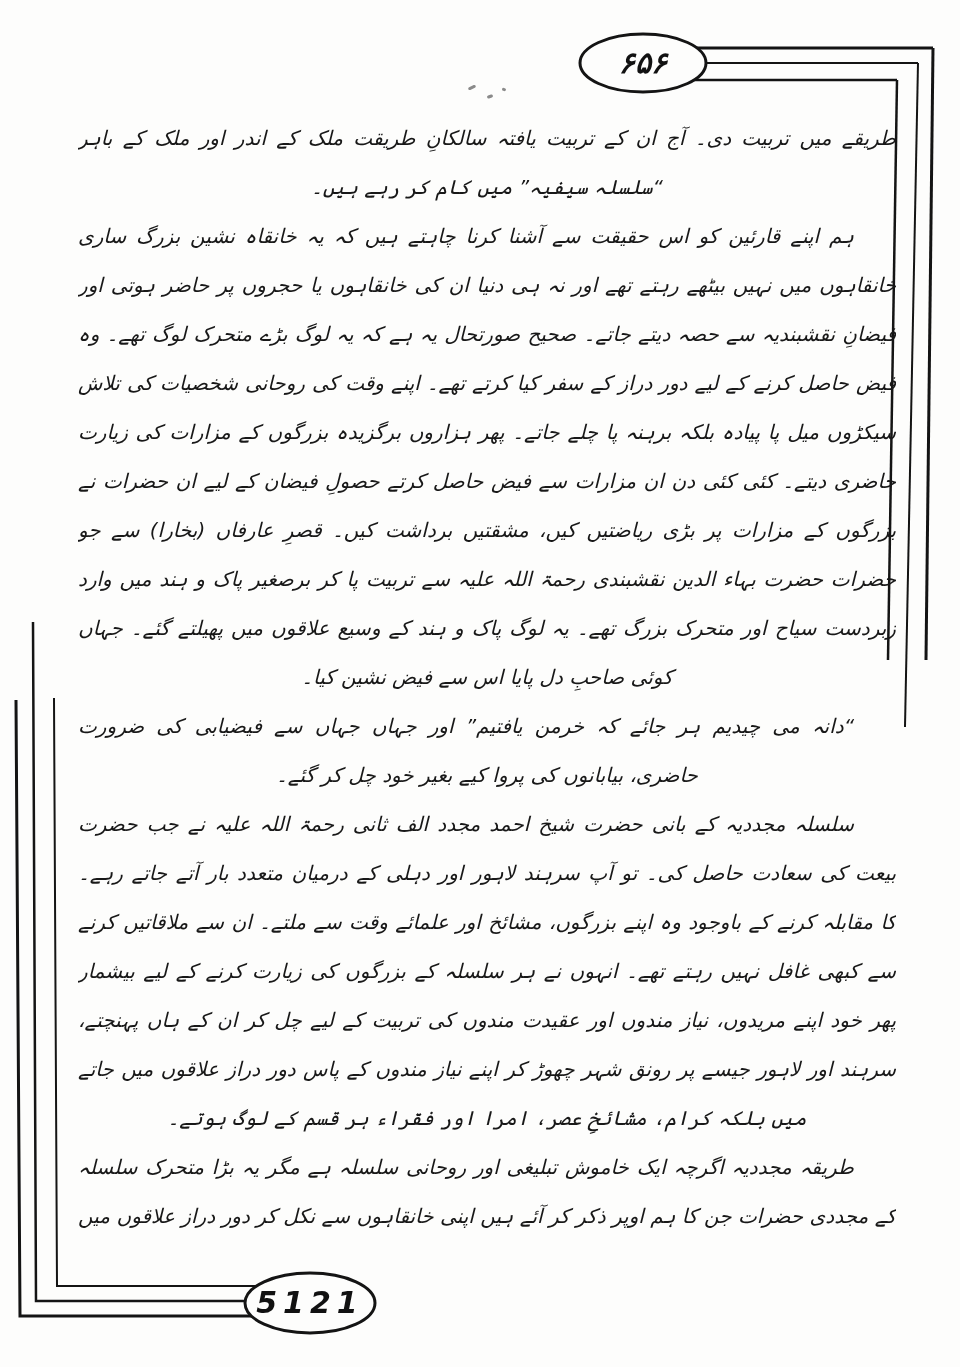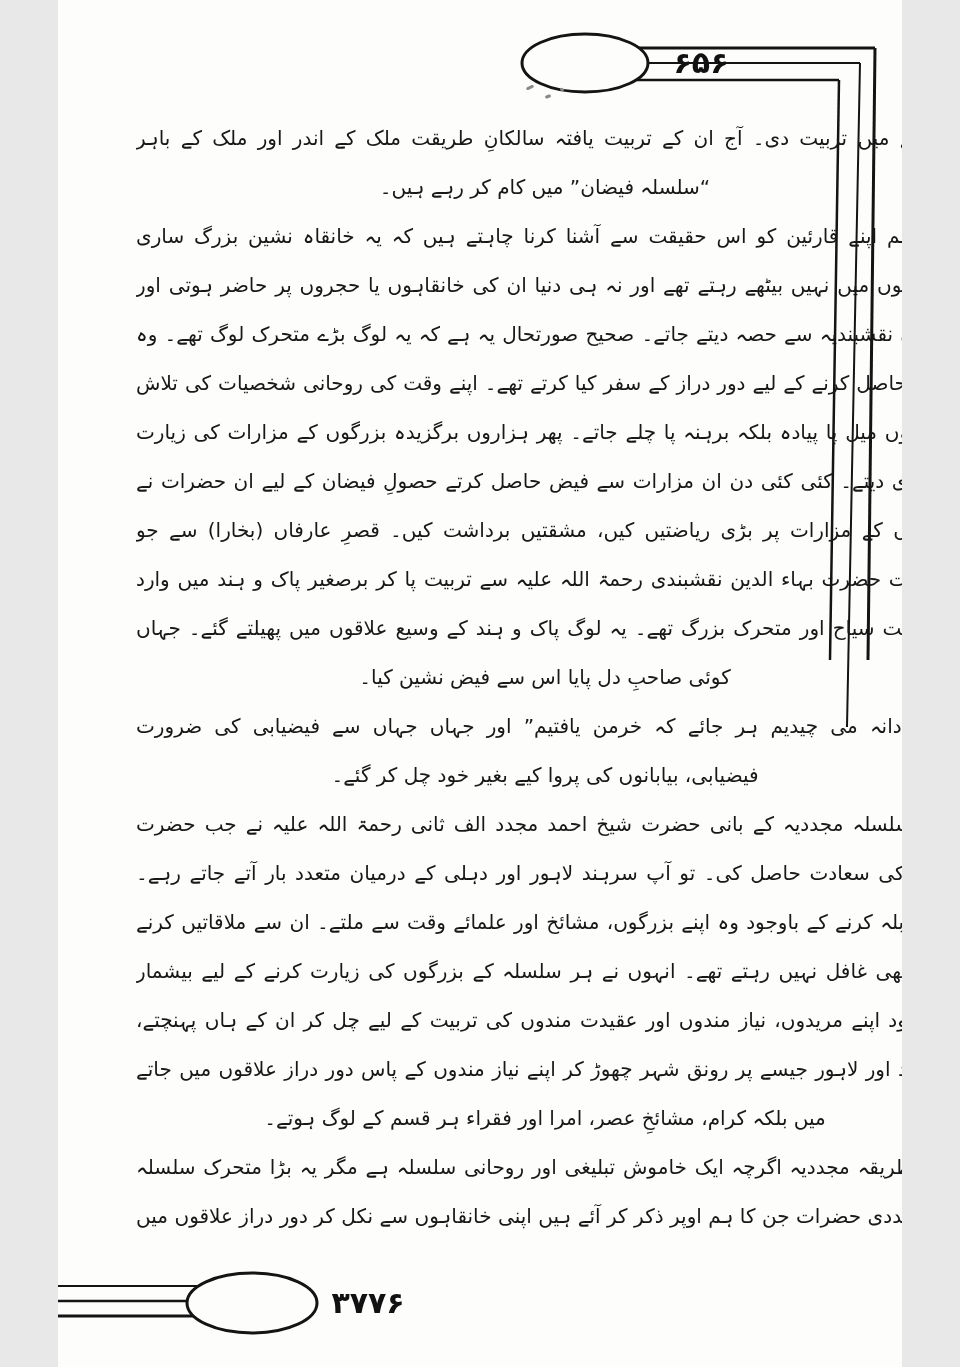--- a/index.html
+++ b/index.html
@@ -1,25 +1,26 @@
 <!DOCTYPE html>
 <html lang="ur" dir="rtl"><head>
 <meta charset="utf-8">
 <style>
   * { margin: 0; padding: 0; box-sizing: border-box; }
   html, body { background: #e8e8e8; }
   .page {
     position: relative;
-    width: 844px;
+    width: 960px;
     height: 1367px;
     margin: 0 auto;
     background: #fdfdfc;
     overflow: hidden;
     font-family: "DejaVu Sans", sans-serif;
     color: #161616;
+    font-style: italic;
   }
   .border-svg {
     position: absolute;
     inset: 0;
     width: 960px;
     height: 1367px;
   }
   .page-number {
     position: absolute;
     text-align: center;
@@ -80,37 +81,37 @@
 
     <ellipse cx="643" cy="63" rx="63" ry="29" fill="#fdfdfc" stroke="#141414" stroke-width="3"></ellipse>
     <ellipse cx="310" cy="1303" rx="65" ry="30" fill="#fdfdfc" stroke="#141414" stroke-width="3"></ellipse>
   </svg>
 
   <div class="speck s1"></div>
   <div class="speck s2"></div>
   <div class="speck s3"></div>
 
   <div class="page-number top">۶۵۶</div>
-  <div class="page-number bottom">۳۷۷۶</div>
+  <div class="page-number bottom">5121</div>
 
   <div class="text-block">
     <div class="line justify">طریقے میں تربیت دی۔ آج ان کے تربیت یافتہ سالکانِ طریقت ملک کے اندر اور ملک کے باہر</div>
-    <div class="line center">“سلسلہ فیضان” میں کام کر رہے ہیں۔</div>
+    <div class="line center">“سلسلہ سیفیہ” میں کام کر رہے ہیں۔</div>
     <div class="line justify indent">ہم اپنے قارئین کو اس حقیقت سے آشنا کرنا چاہتے ہیں کہ یہ خانقاہ نشین بزرگ ساری زندگی اپنی</div>
     <div class="line justify">خانقاہوں میں نہیں بیٹھے رہتے تھے اور نہ ہی دنیا ان کی خانقاہوں یا حجروں پر حاضر ہوتی اور انہیں وہ</div>
     <div class="line justify">فیضانِ نقشبندیہ سے حصہ دیتے جاتے۔ صحیح صورتحال یہ ہے کہ یہ لوگ بڑے متحرک لوگ تھے۔ وہ روحانی</div>
     <div class="line justify">فیض حاصل کرنے کے لیے دور دراز کے سفر کیا کرتے تھے۔ اپنے وقت کی روحانی شخصیات کی تلاش میں</div>
     <div class="line justify">سیکڑوں میل پا پیادہ بلکہ برہنہ پا چلے جاتے۔ پھر ہزاروں برگزیدہ بزرگوں کے مزارات کی زیارت کے لیے</div>
     <div class="line justify">حاضری دیتے۔ کئی کئی دن ان مزارات سے فیض حاصل کرتے حصولِ فیضان کے لیے ان حضرات نے</div>
     <div class="line justify">بزرگوں کے مزارات پر بڑی ریاضتیں کیں، مشقتیں برداشت کیں۔ قصرِ عارفاں (بخارا) سے جو نقشبندی</div>
     <div class="line justify">حضرات حضرت بہاء الدین نقشبندی رحمۃ اللہ علیہ سے تربیت پا کر برصغیر پاک و ہند میں وارد ہوئے یہ</div>
     <div class="line justify">زبردست سیاح اور متحرک بزرگ تھے۔ یہ لوگ پاک و ہند کے وسیع علاقوں میں پھیلتے گئے۔ جہاں جہاں</div>
     <div class="line center">کوئی صاحبِ دل پایا اس سے فیض نشین کیا۔</div>
     <div class="line justify indent">“دانہ می چیدیم ہر جائے کہ خرمن یافتیم” اور جہاں جہاں سے فیضیابی کی ضرورت محسوس کی جنگلوں</div>
-    <div class="line center">فیضیابی، بیابانوں کی پروا کیے بغیر خود چل کر گئے۔</div>
+    <div class="line center">حاضری، بیابانوں کی پروا کیے بغیر خود چل کر گئے۔</div>
     <div class="line justify indent">سلسلہ مجددیہ کے بانی حضرت شیخ احمد مجدد الف ثانی رحمۃ اللہ علیہ نے جب حضرت خواجہ باقی باللہ سے</div>
     <div class="line justify">بیعت کی سعادت حاصل کی۔ تو آپ سرہند لاہور اور دہلی کے درمیان متعدد بار آتے جاتے رہے۔ اکبری الحاد</div>
     <div class="line justify">کا مقابلہ کرنے کے باوجود وہ اپنے بزرگوں، مشائخ اور علمائے وقت سے ملتے۔ ان سے ملاقاتیں کرنے</div>
     <div class="line justify">سے کبھی غافل نہیں رہتے تھے۔ انہوں نے ہر سلسلہ کے بزرگوں کی زیارت کرنے کے لیے بیشمار سفر کیے۔</div>
     <div class="line justify">پھر خود اپنے مریدوں، نیاز مندوں اور عقیدت مندوں کی تربیت کے لیے چل کر ان کے ہاں پہنچتے، دہلی،</div>
     <div class="line justify">سرہند اور لاہور جیسے پر رونق شہر چھوڑ کر اپنے نیاز مندوں کے پاس دور دراز علاقوں میں جاتے ان لوگوں</div>
     <div class="line center">میں بلکہ کرام، مشائخِ عصر، امرا اور فقراء ہر قسم کے لوگ ہوتے۔</div>
     <div class="line justify indent">طریقہ مجددیہ اگرچہ ایک خاموش تبلیغی اور روحانی سلسلہ ہے مگر یہ بڑا متحرک سلسلہ ہے۔ اس طریقہ</div>
     <div class="line justify">کے مجددی حضرات جن کا ہم اوپر ذکر کر آئے ہیں اپنی خانقاہوں سے نکل کر دور دراز علاقوں میں پہنچ کر</div>
   </div>

